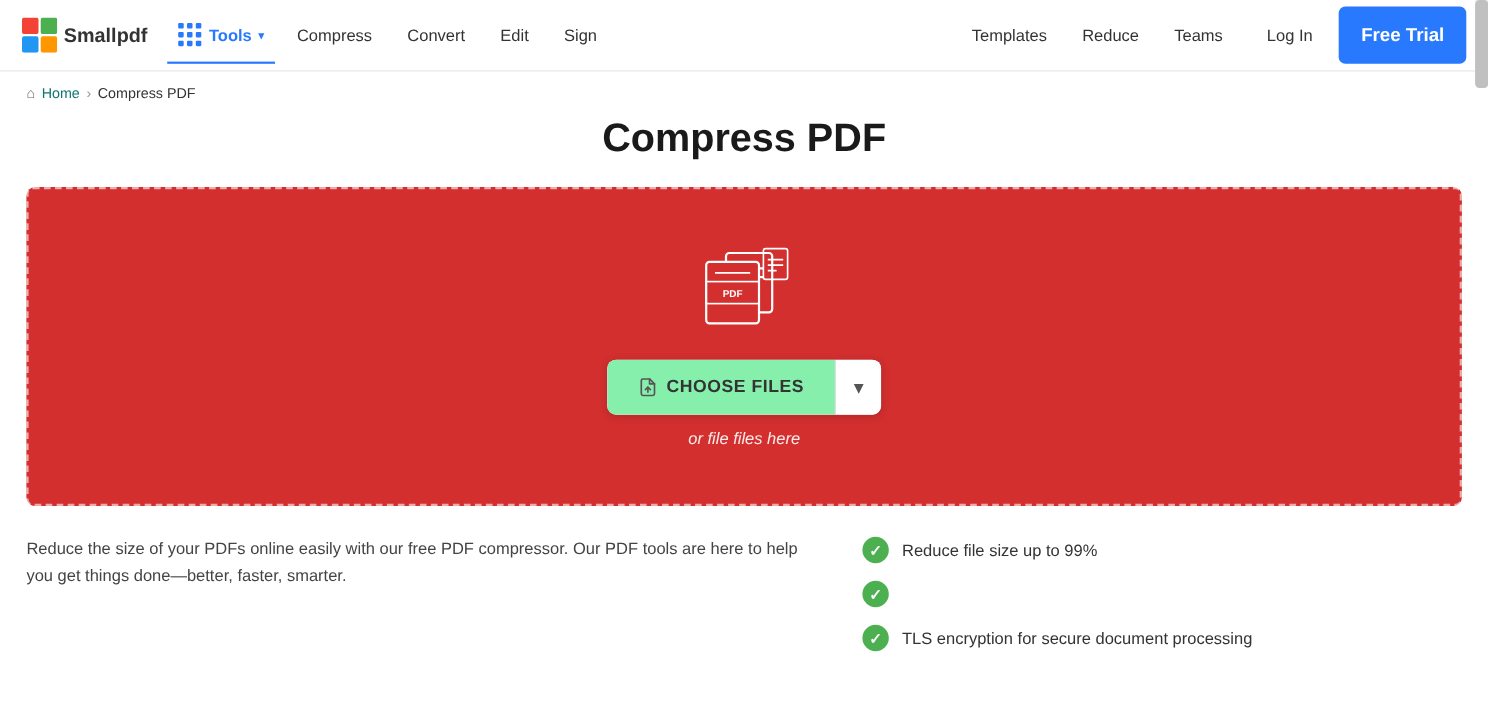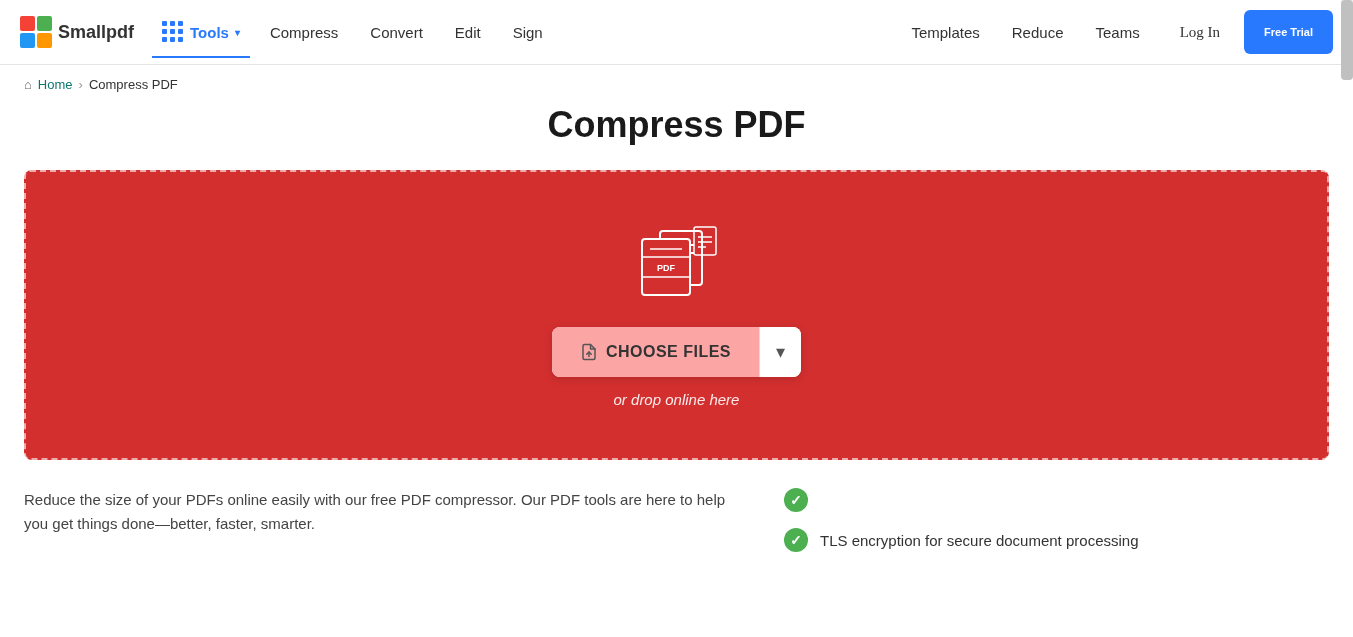--- a/index.html
+++ b/index.html
@@ -107,29 +107,28 @@
       cursor: pointer;
     }
     .btn-login {
       padding: 8px 16px;
       background: none;
       border: none;
       font-size: 15px;
       color: #333;
       cursor: pointer;
       font-weight: 500;
-      font-family: Liberation Serif, serif;
     }
     .btn-free-trial {
       padding: 16px 20px;
       background: #2979ff;
       color: #fff;
       border: none;
       border-radius: 6px;
-      font-size: 11px;
+      font-size: 17px;
       font-weight: 600;
       cursor: pointer;
     }
     .scrollbar {
       position: absolute;
       right: 0;
       top: 0;
       width: 12px;
       height: 100%;
       background: #f0f0f0;
@@ -207,21 +206,21 @@
       overflow: hidden;
       background: #fff;
       box-shadow: 0 2px 8px rgba(0,0,0,0.15);
       margin-bottom: 14px;
     }
     .choose-files-btn {
       display: flex;
       align-items: center;
       gap: 8px;
       padding: 14px 28px;
-      background: #fca5a5;
+      background: #86efac;
       border: none;
       font-size: 16px;
       font-weight: 700;
       color: #333;
       cursor: pointer;
       letter-spacing: 0.5px;
     }
     .choose-files-divider {
       width: 1px;
       background: #ddd;
@@ -389,28 +388,32 @@
           <polyline points="9,15 12,12 15,15" stroke="#555" stroke-width="2" stroke-linecap="round" stroke-linejoin="round"></polyline>
         </svg>
         <span>CHOOSE FILES</span>
       </button>
       <div class="choose-files-divider"></div>
       <button class="choose-files-dropdown">
         <span>▾</span>
       </button>
     </div>
 
-    <p class="drop-text">or drop online here</p>
+    <p class="drop-text">or file files here</p>
   </div>
 
   <div class="bottom-section">
     <p class="description">Reduce the size of your PDFs online easily with our free PDF compressor. Our PDF tools are here to help you get things done—better, faster, smarter.</p>
 
     <div class="features-list">
 
+    <div class="feature-item">
+          <div class="check-icon"></div>
+          <span>Reduce file size up to 99%</span>
+        </div>
         <div class="feature-item">
           <div class="check-icon"></div>
         </div>
         <div class="feature-item">
           <div class="check-icon"></div>
           <span>TLS encryption for secure document processing</span>
         </div>
       </div>
   </div>
 </div>

